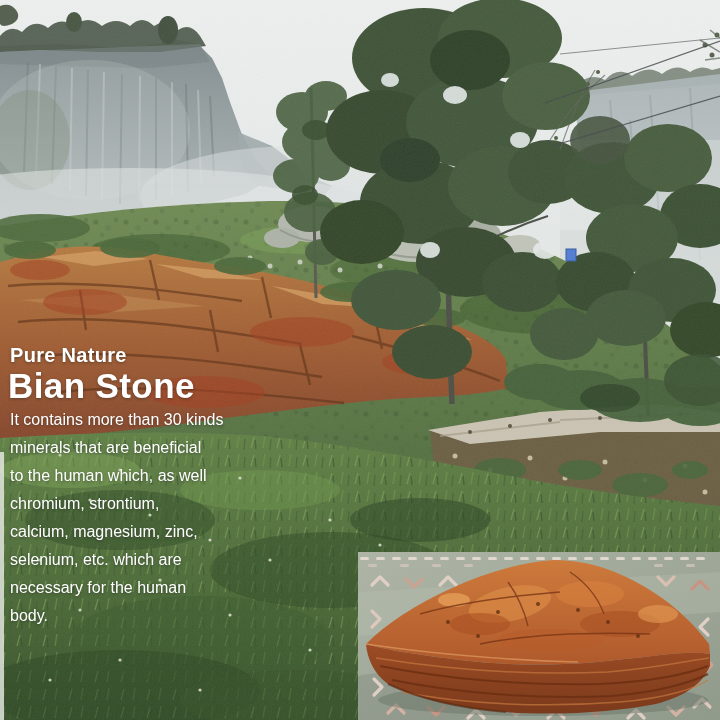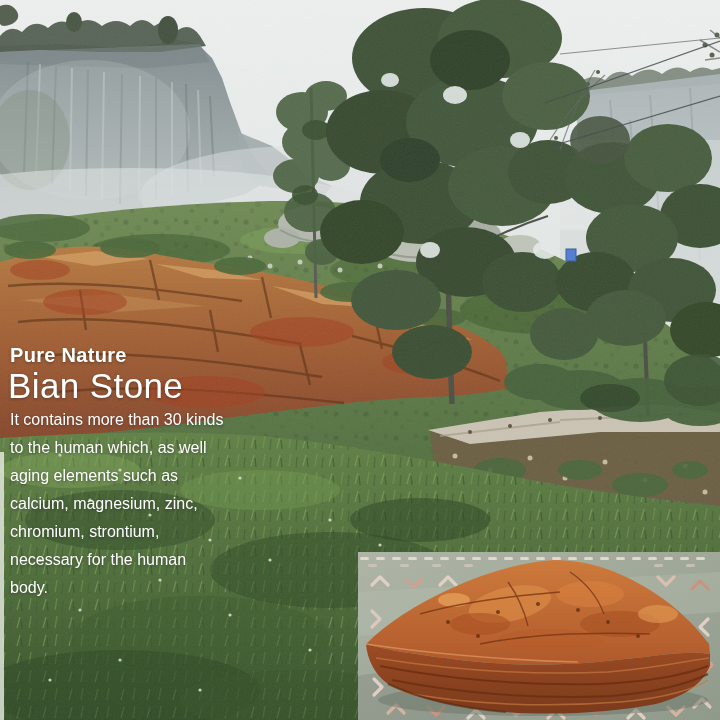--- a/index.html
+++ b/index.html
@@ -15,21 +15,21 @@
     background:rgba(238,239,236,0.78);
   }
   .overlay { position:absolute; left:0; top:0; width:652px; height:720px; color:#ffffff; }
   .kicker {
     position:absolute; left:10px; top:344px;
     font-size:20px; font-weight:bold; letter-spacing:0.3px;
     text-shadow:0 1px 3px rgba(35,35,35,0.45);
   }
   .title {
     position:absolute; left:8px; top:366px;
-    font-size:35px; font-weight:normal; letter-spacing:0.4px;
+    font-size:35px; font-weight:bold; letter-spacing:0.4px;
     text-shadow:0 1px 3px rgba(35,35,35,0.45);
   }
   .desc {
     position:absolute; left:10px; top:406px; margin:0;
     font-size:16px; line-height:28px; font-weight:normal;
     text-shadow:0 1px 3px rgba(35,35,35,0.45);
   }
   .desc span { display:block; white-space:nowrap; }
 </style>
 </head>
@@ -497,22 +497,23 @@
     </svg>
   </div>
 
   <div class="edge-stripe"></div>
 
   <div class="overlay">
     <div class="kicker">Pure Nature</div>
     <div class="title">Bian Stone</div>
     <p class="desc">
       <span>It contains more than 30 kinds</span>
+      <span>minerals that are beneficial</span>
       <span>to the human which, as well</span>
-      <span>aging elements such as</span>
+      <span>chromium, strontium,</span>
       <span>calcium, magnesium, zinc,</span>
-      <span>chromium, strontium,</span>
+      <span>selenium, etc. which are</span>
       <span>necessary for the human</span>
       <span>body.</span>
     </p>
   </div>
 
 </div>
 
 </body></html>

